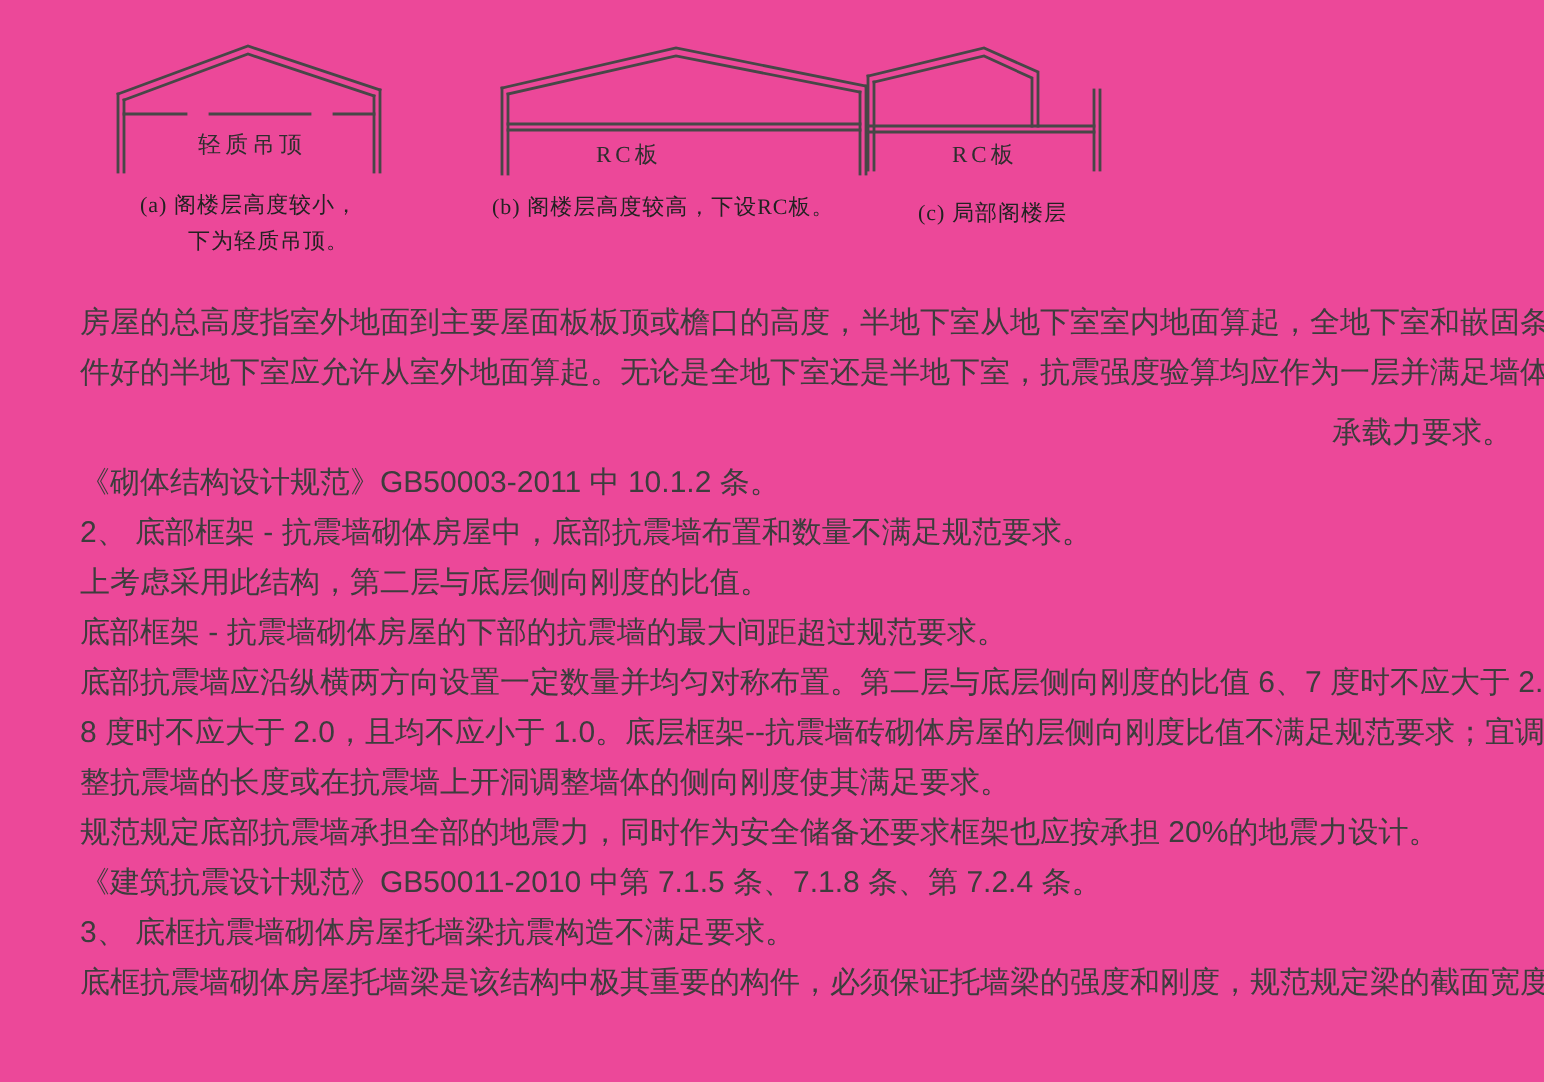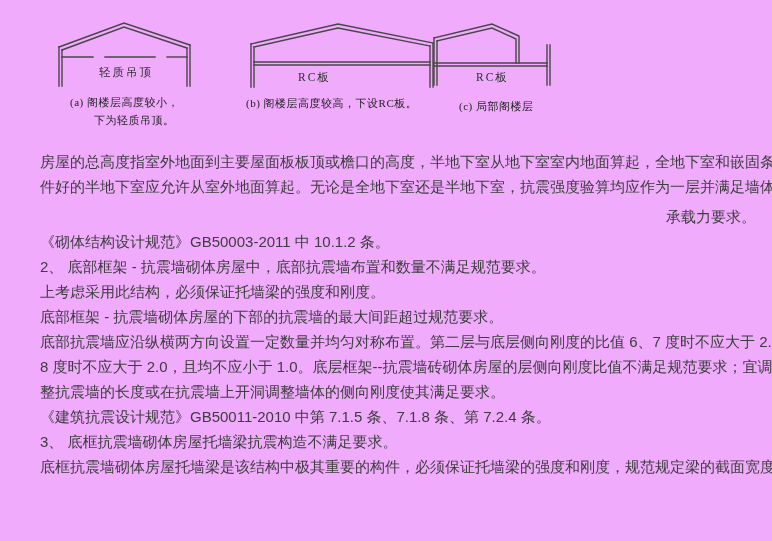--- a/index.html
+++ b/index.html
@@ -1,17 +1,17 @@
 <!DOCTYPE html>
 <html><head>
 <meta charset="utf-8">
 <style>
   html,body{margin:0;padding:0;background:#ffffff;}
   .page{
-    position:relative;width:772px;height:541px;background:#f0abfc;
+    position:relative;width:772px;height:541px;background:#ec4899;
     font-family:"Liberation Sans", sans-serif;overflow:hidden;
   }
   .figure-svg{position:absolute;}
   .fig-a{left:53px;top:14px;}
   .fig-b{left:243px;top:14px;}
   .fig-c{left:426px;top:14px;}
   .diagram-stroke{stroke:#474747;stroke-width:1.4;fill:none;stroke-linecap:square;}
   .svg-label{font-family:"Liberation Serif", serif;font-size:11.5px;fill:#2e2e2e;letter-spacing:2px;}
   .caption{
     position:absolute;font-family:"Liberation Serif", serif;
@@ -75,23 +75,24 @@
     <text class="svg-label" x="50" y="67">RC板</text>
   </svg>
   <div class="caption cap-c">(c) 局部阁楼层</div>
 
   <div class="text-block">
     <div class="text-line">房屋的总高度指室外地面到主要屋面板板顶或檐口的高度，半地下室从地下室室内地面算起，全地下室和嵌固条</div>
     <div class="text-line">件好的半地下室应允许从室外地面算起。无论是全地下室还是半地下室，抗震强度验算均应作为一层并满足墙体</div>
     <div class="text-line gap-before">承载力要求。</div>
     <div class="text-line">《砌体结构设计规范》GB50003-2011 中 10.1.2 条。</div>
     <div class="text-line">2、 底部框架 - 抗震墙砌体房屋中，底部抗震墙布置和数量不满足规范要求。</div>
-    <div class="text-line">上考虑采用此结构，必须保证托墙梁的强度和刚度。</div>
+    <div class="text-line">上考虑采用此结构，第二层与底层侧向刚度的比值。</div>
     <div class="text-line">底部框架 - 抗震墙砌体房屋的下部的抗震墙的最大间距超过规范要求。</div>
     <div class="text-line">底部抗震墙应沿纵横两方向设置一定数量并均匀对称布置。第二层与底层侧向刚度的比值 6、7 度时不应大于 2.5，</div>
     <div class="text-line">8 度时不应大于 2.0，且均不应小于 1.0。底层框架--抗震墙砖砌体房屋的层侧向刚度比值不满足规范要求；宜调</div>
     <div class="text-line">整抗震墙的长度或在抗震墙上开洞调整墙体的侧向刚度使其满足要求。</div>
+    <div class="text-line">规范规定底部抗震墙承担全部的地震力，同时作为安全储备还要求框架也应按承担 20%的地震力设计。</div>
     <div class="text-line">《建筑抗震设计规范》GB50011-2010 中第 7.1.5 条、7.1.8 条、第 7.2.4 条。</div>
     <div class="text-line">3、 底框抗震墙砌体房屋托墙梁抗震构造不满足要求。</div>
     <div class="text-line">底框抗震墙砌体房屋托墙梁是该结构中极其重要的构件，必须保证托墙梁的强度和刚度，规范规定梁的截面宽度</div>
   </div>
 
 </div>
 
 </body></html>

